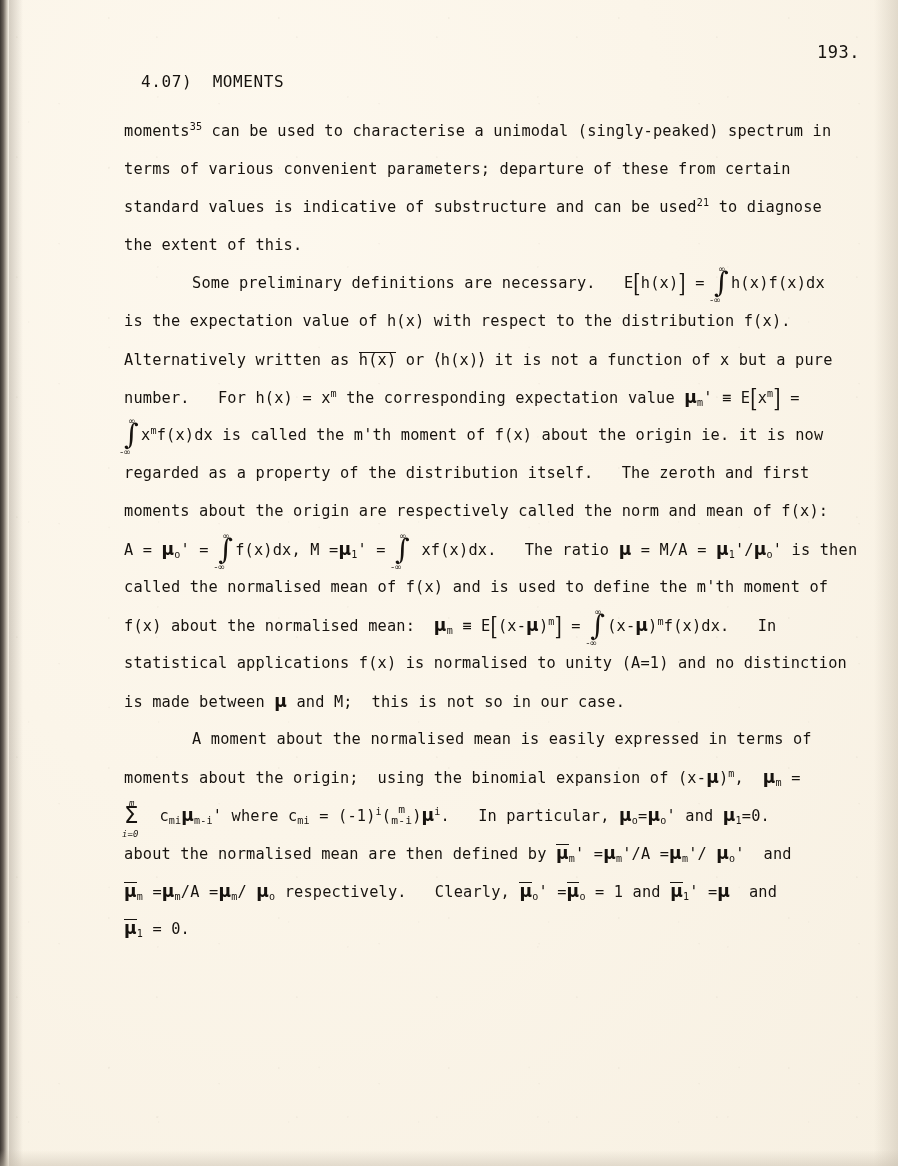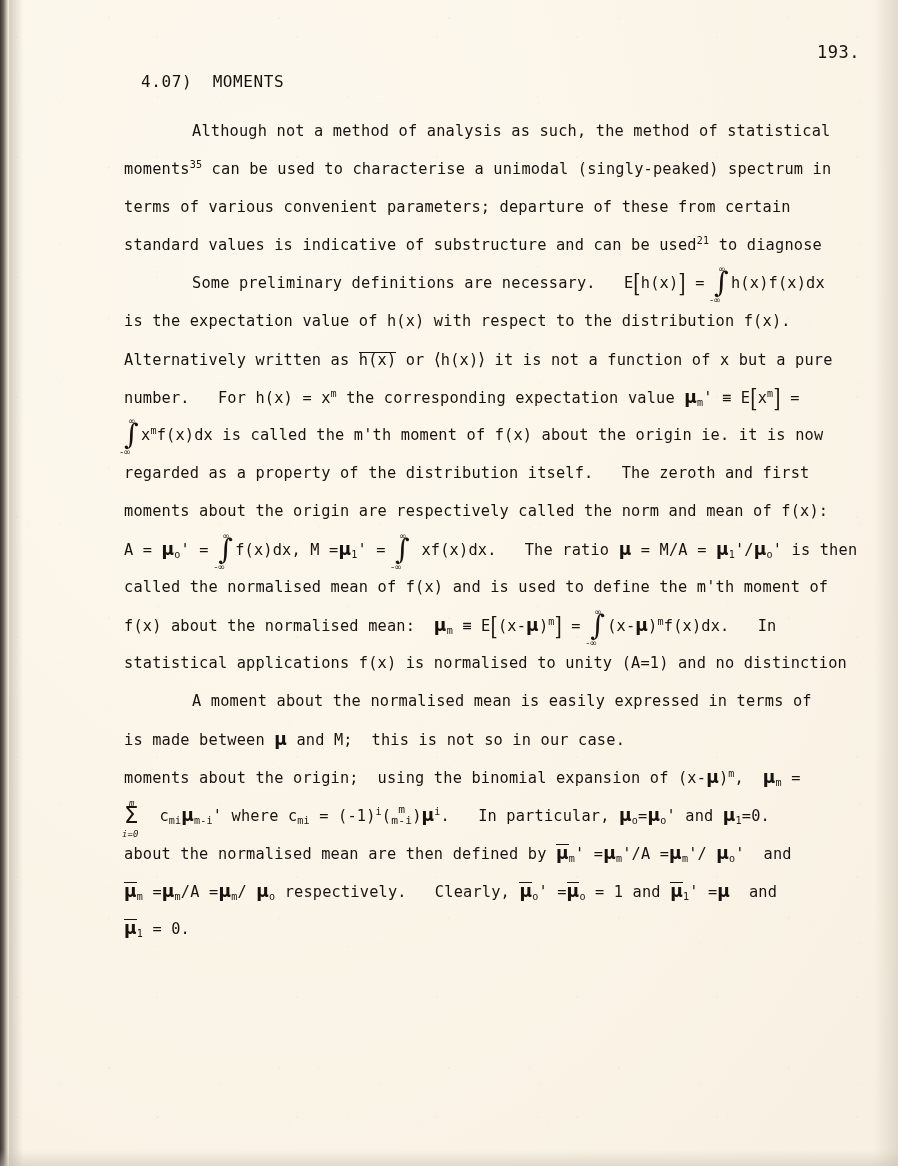--- a/index.html
+++ b/index.html
@@ -127,39 +127,39 @@
   <div id="edge-bottom"></div>
 
   <div id="content">
 
     <div class="pageno">193.</div>
 
     <div class="heading"><span>4.07)</span>  <span>MOMENTS</span></div>
 
     <div class="body">
 
-      <span class="ln ind">Although not a method of analysis as such, the method of statistical</span>
       <span class="ln">moments<sup>35</sup> can be used to characterise a unimodal (singly-peaked) spectrum in</span>
       <span class="ln">terms of various convenient parameters;  departure of these from certain</span>
       <span class="ln">standard values is indicative of substructure and can be used<sup>21</sup> to diagnose</span>
+      <span class="ln">the extent of this.</span>
 
       <span class="ln ind">Some preliminary definitions are necessary.&nbsp;&nbsp; E<span class="bigbr">[</span>h(x)<span class="bigbr">]</span> = <span class="intg"><span class="top">∞</span><span class="sgn">∫</span><span class="bot">-∞</span></span>h(x)f(x)dx</span>
       <span class="ln">is the expectation value of h(x) with respect to the distribution f(x).</span>
       <span class="ln">Alternatively written as <span class="ovl">h(x)</span> or <span class="ang">⟨</span>h(x)<span class="ang">⟩</span> it is not a function of x but a pure</span>
       <span class="ln">number.&nbsp;&nbsp; For h(x) = x<sup>m</sup> the corresponding expectation value <span class="mu">μ</span><sub>m</sub>' ≡ E<span class="bigbr">[</span>x<sup>m</sup><span class="bigbr">]</span> =</span>
       <span class="ln"><span class="intg"><span class="top">∞</span><span class="sgn">∫</span><span class="bot">-∞</span></span>x<sup>m</sup>f(x)dx is called the m'th moment of f(x) about the origin ie. it is now</span>
       <span class="ln">regarded as a property of the distribution itself.&nbsp;&nbsp; The zeroth and first</span>
       <span class="ln">moments about the origin are respectively called the norm and mean of f(x):</span>
       <span class="ln">A = <span class="mu">μ</span><sub>o</sub>' = <span class="intg"><span class="top">∞</span><span class="sgn">∫</span><span class="bot">-∞</span></span>f(x)dx, M =<span class="mu">μ</span><sub>1</sub>' = <span class="intg"><span class="top">∞</span><span class="sgn">∫</span><span class="bot">-∞</span></span> xf(x)dx.&nbsp;&nbsp; The ratio <span class="mu">μ</span> = M/A = <span class="mu">μ</span><sub>1</sub>'/<span class="mu">μ</span><sub>o</sub>' is then</span>
       <span class="ln">called the normalised mean of f(x) and is used to define the m'th moment of</span>
       <span class="ln">f(x) about the normalised mean:&nbsp; <span class="mu">μ</span><sub>m</sub> ≡ E<span class="bigbr">[</span>(x-<span class="mu">μ</span>)<sup>m</sup><span class="bigbr">]</span> = <span class="intg"><span class="top">∞</span><span class="sgn">∫</span><span class="bot">-∞</span></span>(x-<span class="mu">μ</span>)<sup>m</sup>f(x)dx.&nbsp;&nbsp; In</span>
       <span class="ln">statistical applications f(x) is normalised to unity (A=1) and no distinction</span>
+      <span class="ln">is made between <span class="mu">μ</span> and M;&nbsp; this is not so in our case.</span>
+
       <span class="ln ind">A moment about the normalised mean is easily expressed in terms of</span>
-
-      <span class="ln">is made between <span class="mu">μ</span> and M;&nbsp; this is not so in our case.</span>
       <span class="ln">moments about the origin;&nbsp; using the binomial expansion of (x-<span class="mu">μ</span>)<sup>m</sup>,&nbsp; <span class="mu">μ</span><sub>m</sub> =</span>
       <span class="ln"><span class="sum"><span class="top">m</span><span class="sgn">Σ</span><span class="bot">i=0</span></span> c<sub>mi</sub><span class="mu">μ</span><sub>m-i</sub>' where c<sub>mi</sub> = (-1)<sup>i</sup>(<span class="binom">m<br>m-i</span>)<span class="mu">μ</span><sup>i</sup>.&nbsp;&nbsp; In particular, <span class="mu">μ</span><sub>o</sub>=<span class="mu">μ</span><sub>o</sub>' and <span class="mu">μ</span><sub>1</sub>=0.</span>
 
       <span class="ln">about the normalised mean are then defined by <span class="ovl"><span class="mu">μ</span></span><sub>m</sub>' =<span class="mu">μ</span><sub>m</sub>'/A =<span class="mu">μ</span><sub>m</sub>'/ <span class="mu">μ</span><sub>o</sub>'&nbsp; and</span>
       <span class="ln"><span class="ovl"><span class="mu">μ</span></span><sub>m</sub> =<span class="mu">μ</span><sub>m</sub>/A =<span class="mu">μ</span><sub>m</sub>/ <span class="mu">μ</span><sub>o</sub> respectively.&nbsp;&nbsp; Clearly, <span class="ovl"><span class="mu">μ</span></span><sub>o</sub>' =<span class="ovl"><span class="mu">μ</span></span><sub>o</sub> = 1 and <span class="ovl"><span class="mu">μ</span></span><sub>1</sub>' =<span class="mu">μ</span>&nbsp; and</span>
       <span class="ln"><span class="ovl"><span class="mu">μ</span></span><sub>1</sub> = 0.</span>
 
     </div>
   </div>
 

